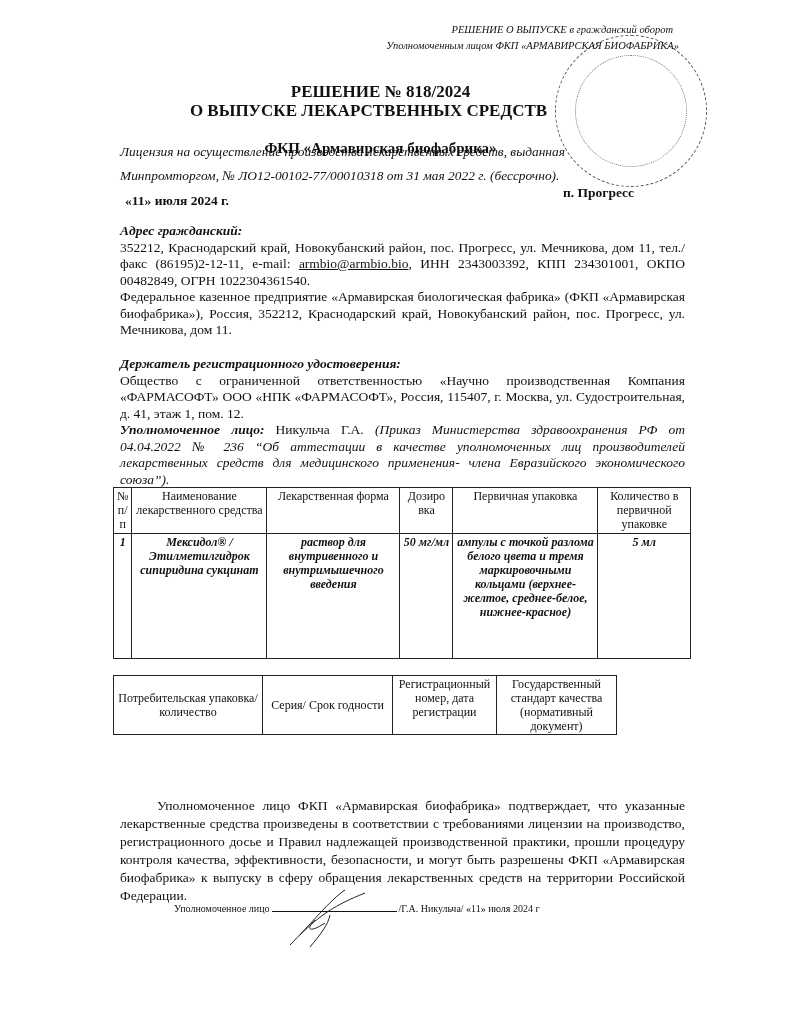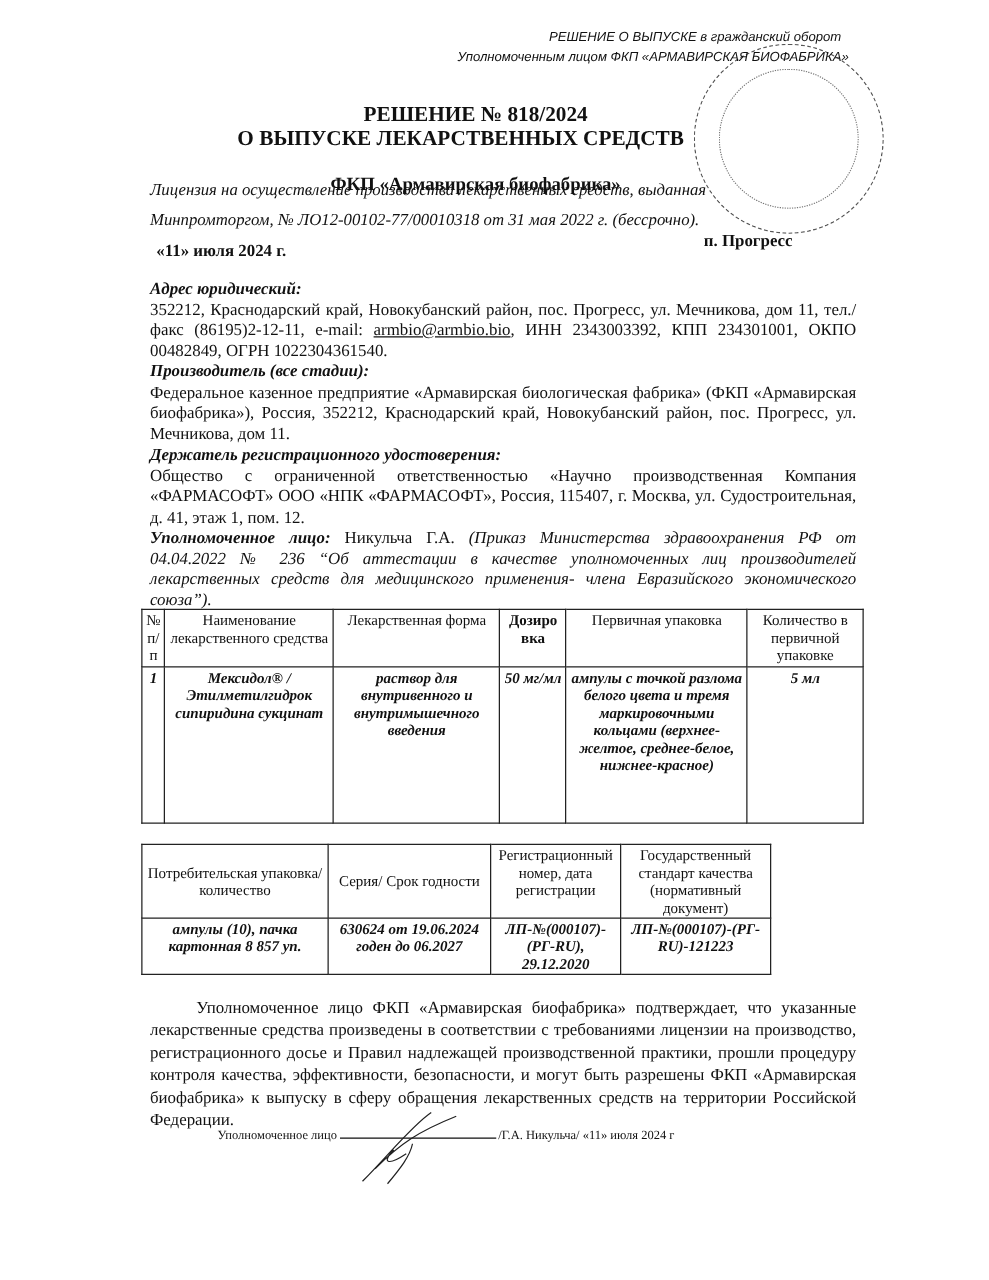--- a/index.html
+++ b/index.html
@@ -1,19 +1,19 @@
 <!DOCTYPE html>
 <html><head>
 <meta charset="utf-8">
 <style>
   html, body { margin:0; padding:0; background:#ffffff; }
   body { width:791px; height:1024px; position:relative; overflow:hidden;
          font-family:"Liberation Serif", serif; color:#111; }
   .abs { position:absolute; }
-  .hdr-note { font-family:Liberation Sans, sans-serif; font-style:italic; font-size:10.5px; right:118px; }
+  .hdr-note { font-family:Liberation Serif, serif; font-style:italic; font-size:10.5px; right:118px; }
   .title { left:0; width:761px; text-align:center; font-weight:bold; }
   .t1 { top:82px; font-size:17px; }
   .t2 { top:101px; font-size:17px; left:-12px; }
   .t3 { top:121px; font-size:15px;margin-top:19px; }
   .lic { left:120px; width:520px; text-align:left; font-style:italic; font-size:13.4px; line-height:24px; top:140px; }
   .date { top:193px; left:125px; font-weight:bold; font-size:13.5px; }
   .place { top:185px; left:563px; font-weight:bold; font-size:13.5px; }
   .sect { left:120px; width:565px; font-size:13.5px; line-height:16.5px; text-align:justify; }
   .sect .lbl { font-weight:bold; font-style:italic; }
   .sect .it { font-style:italic; }
@@ -40,45 +40,44 @@
 
 <div class="abs title t1">РЕШЕНИЕ № 818/2024</div>
 <div class="abs title t2">О ВЫПУСКЕ ЛЕКАРСТВЕННЫХ СРЕДСТВ</div>
 <div class="abs title t3">ФКП «Армавирская биофабрика»</div>
 <div class="abs lic">Лицензия на осуществление производства лекарственных средств, выданная Минпромторгом, № ЛО12-00102-77/00010318 от 31 мая 2022 г. (бессрочно).</div>
 
 <div class="abs date">«11» июля 2024 г.</div>
 <div class="abs place">п. Прогресс</div>
 
 <div class="abs sect" style="top:223px;">
-  <div class="lbl">Адрес юридический:</div>
+  <div class="lbl">Адрес гражданский:</div>
   <div><span>352212, Краснодарский край, Новокубанский район, пос. Прогресс, ул. Мечникова, дом 11, тел./факс (86195)2-12-11, e-mail: </span><span class="link">armbio@armbio.bio</span><span>, ИНН 2343003392, КПП 234301001, ОКПО 00482849, ОГРН 1022304361540.</span></div>
 </div>
 
 <div class="abs sect" style="top:289px;">
-  <div class="lbl">Производитель (все стадии):</div>
   <div>Федеральное казенное предприятие «Армавирская биологическая фабрика» (ФКП «Армавирская биофабрика»), Россия, 352212, Краснодарский край, Новокубанский район, пос. Прогресс, ул. Мечникова, дом 11.</div>
 </div>
 
 <div class="abs sect" style="top:356px;">
   <div class="lbl">Держатель регистрационного удостоверения:</div>
   <div>Общество с ограниченной ответственностью «Научно производственная Компания «ФАРМАСОФТ» ООО «НПК «ФАРМАСОФТ», Россия, 115407, г. Москва, ул. Судостроительная, д. 41, этаж 1, пом. 12.</div>
 </div>
 
 <div class="abs sect" style="top:422px;">
   <span class="lbl">Уполномоченное лицо:</span><span> Никульча Г.А. </span><span class="it">(Приказ Министерства здравоохранения РФ от 04.04.2022 № 236 “Об аттестации в качестве уполномоченных лиц производителей лекарственных средств для медицинского применения- члена Евразийского экономического союза”).</span>
 </div>
 
 <table style="left:113px; top:487px; width:578px;">
   <tbody>
       <tr style="height:46px;">
     <th style="width:8px;">№ п/ п</th>
     <th style="width:128px;margin-top:31px;">Наименование лекарственного средства</th>
     <th style="width:126px;">Лекарственная форма</th>
-    <th style="width:46px;font-weight:bold;">Дозиро вка</th>
+    <th style="width:46px;">Дозиро вка</th>
     <th style="width:138px;">Первичная упаковка</th>
     <th>Количество в первичной упаковке</th>
   </tr>
   <tr style="height:125px;">
     <td class="val">1</td>
     <td class="val">Мексидол® / Этилметилгидрок сипиридина сукцинат</td>
     <td class="val">раствор для внутривенного и внутримышечного введения</td>
     <td class="val">50 мг/мл</td>
     <td class="val">ампулы с точкой разлома белого цвета и тремя маркировочными кольцами (верхнее-желтое, среднее-белое, нижнее-красное)</td>
     <td class="val">5 мл</td>
@@ -87,26 +86,20 @@
   </table>
 
 <table style="left:113px; top:675px; width:504px;">
   <tbody>
       <tr style="height:45px;">
     <th style="width:142px; vertical-align:middle;">Потребительская упаковка/количество</th>
     <th style="width:123px; vertical-align:middle;">Серия/ Срок годности</th>
     <th style="width:97px;">Регистрационный номер, дата регистрации</th>
     <th>Государственный стандарт качества (нормативный документ)</th>
   </tr>
-  <tr style="height:45px;">
-    <td class="val">ампулы (10), пачка картонная 8 857 уп.</td>
-    <td class="val">630624 от 19.06.2024 годен до 06.2027</td>
-    <td class="val">ЛП-№(000107)-(РГ-RU), 29.12.2020</td>
-    <td class="val">ЛП-№(000107)-(РГ-RU)-121223</td>
-  </tr>
 </tbody>
   </table>
 
 <div class="abs para">Уполномоченное лицо ФКП «Армавирская биофабрика» подтверждает, что указанные лекарственные средства произведены в соответствии с требованиями лицензии на производство, регистрационного досье и Правил надлежащей производственной практики, прошли процедуру контроля качества, эффективности, безопасности, и могут быть разрешены ФКП «Армавирская биофабрика» к выпуску в сферу обращения лекарственных средств на территории Российской Федерации.</div>
 
 <div class="abs sign">
   <span>Уполномоченное лицо</span><span class="line"></span><span>/Г.А. Никульча/ «11» июля 2024 г</span>
 </div>
 <svg class="abs signature" width="110" height="70" viewBox="0 0 110 70">
   <path d="M20 60 C40 40, 60 15, 75 5 M30 50 C50 30, 65 20, 95 8 M45 35 C35 45, 40 48, 55 38 M60 30 C58 40, 50 50, 40 62" stroke="#222" stroke-width="1" fill="none"></path>

